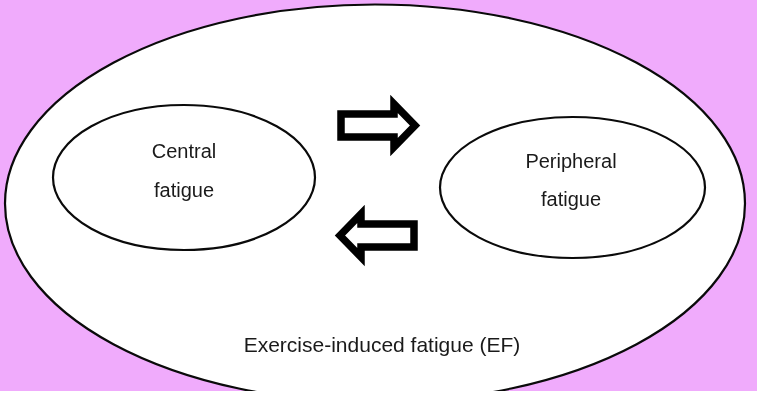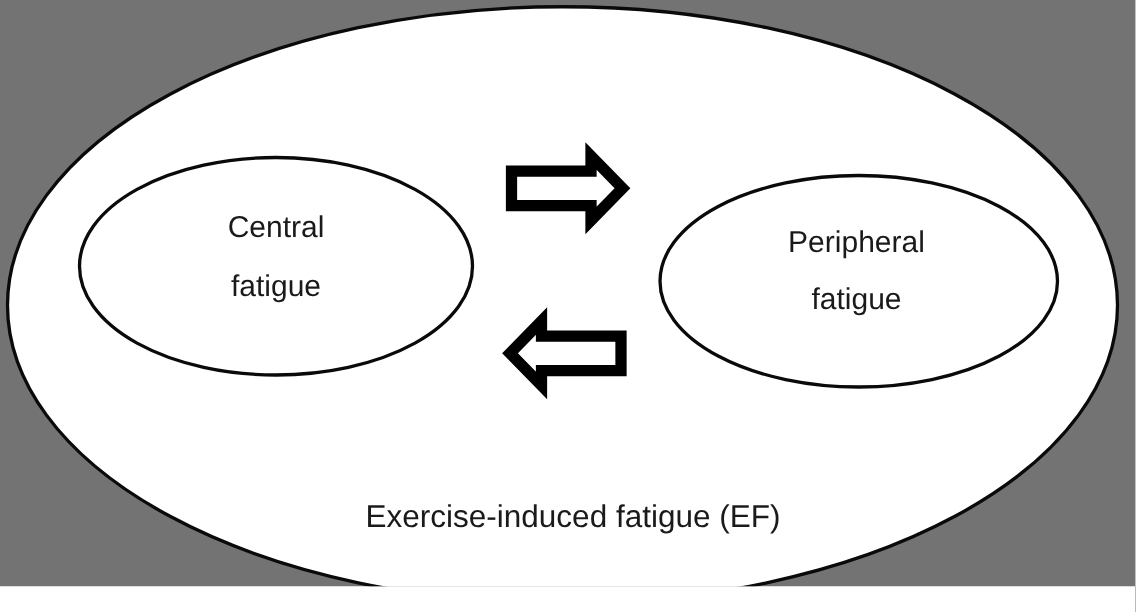--- a/index.html
+++ b/index.html
@@ -7,21 +7,21 @@
     padding: 0;
     background: #ffffff;
   }
   body {
     font-family: "Liberation Sans", sans-serif;
   }
   #diagram-canvas {
     position: relative;
     width: 757px;
     height: 391px;
-    background: #737373;
+    background: #f0abfc;
     overflow: hidden;
   }
   #diagram-svg {
     position: absolute;
     top: 0;
     left: 0;
     width: 757px;
     height: 408px;
     display: block;
   }

